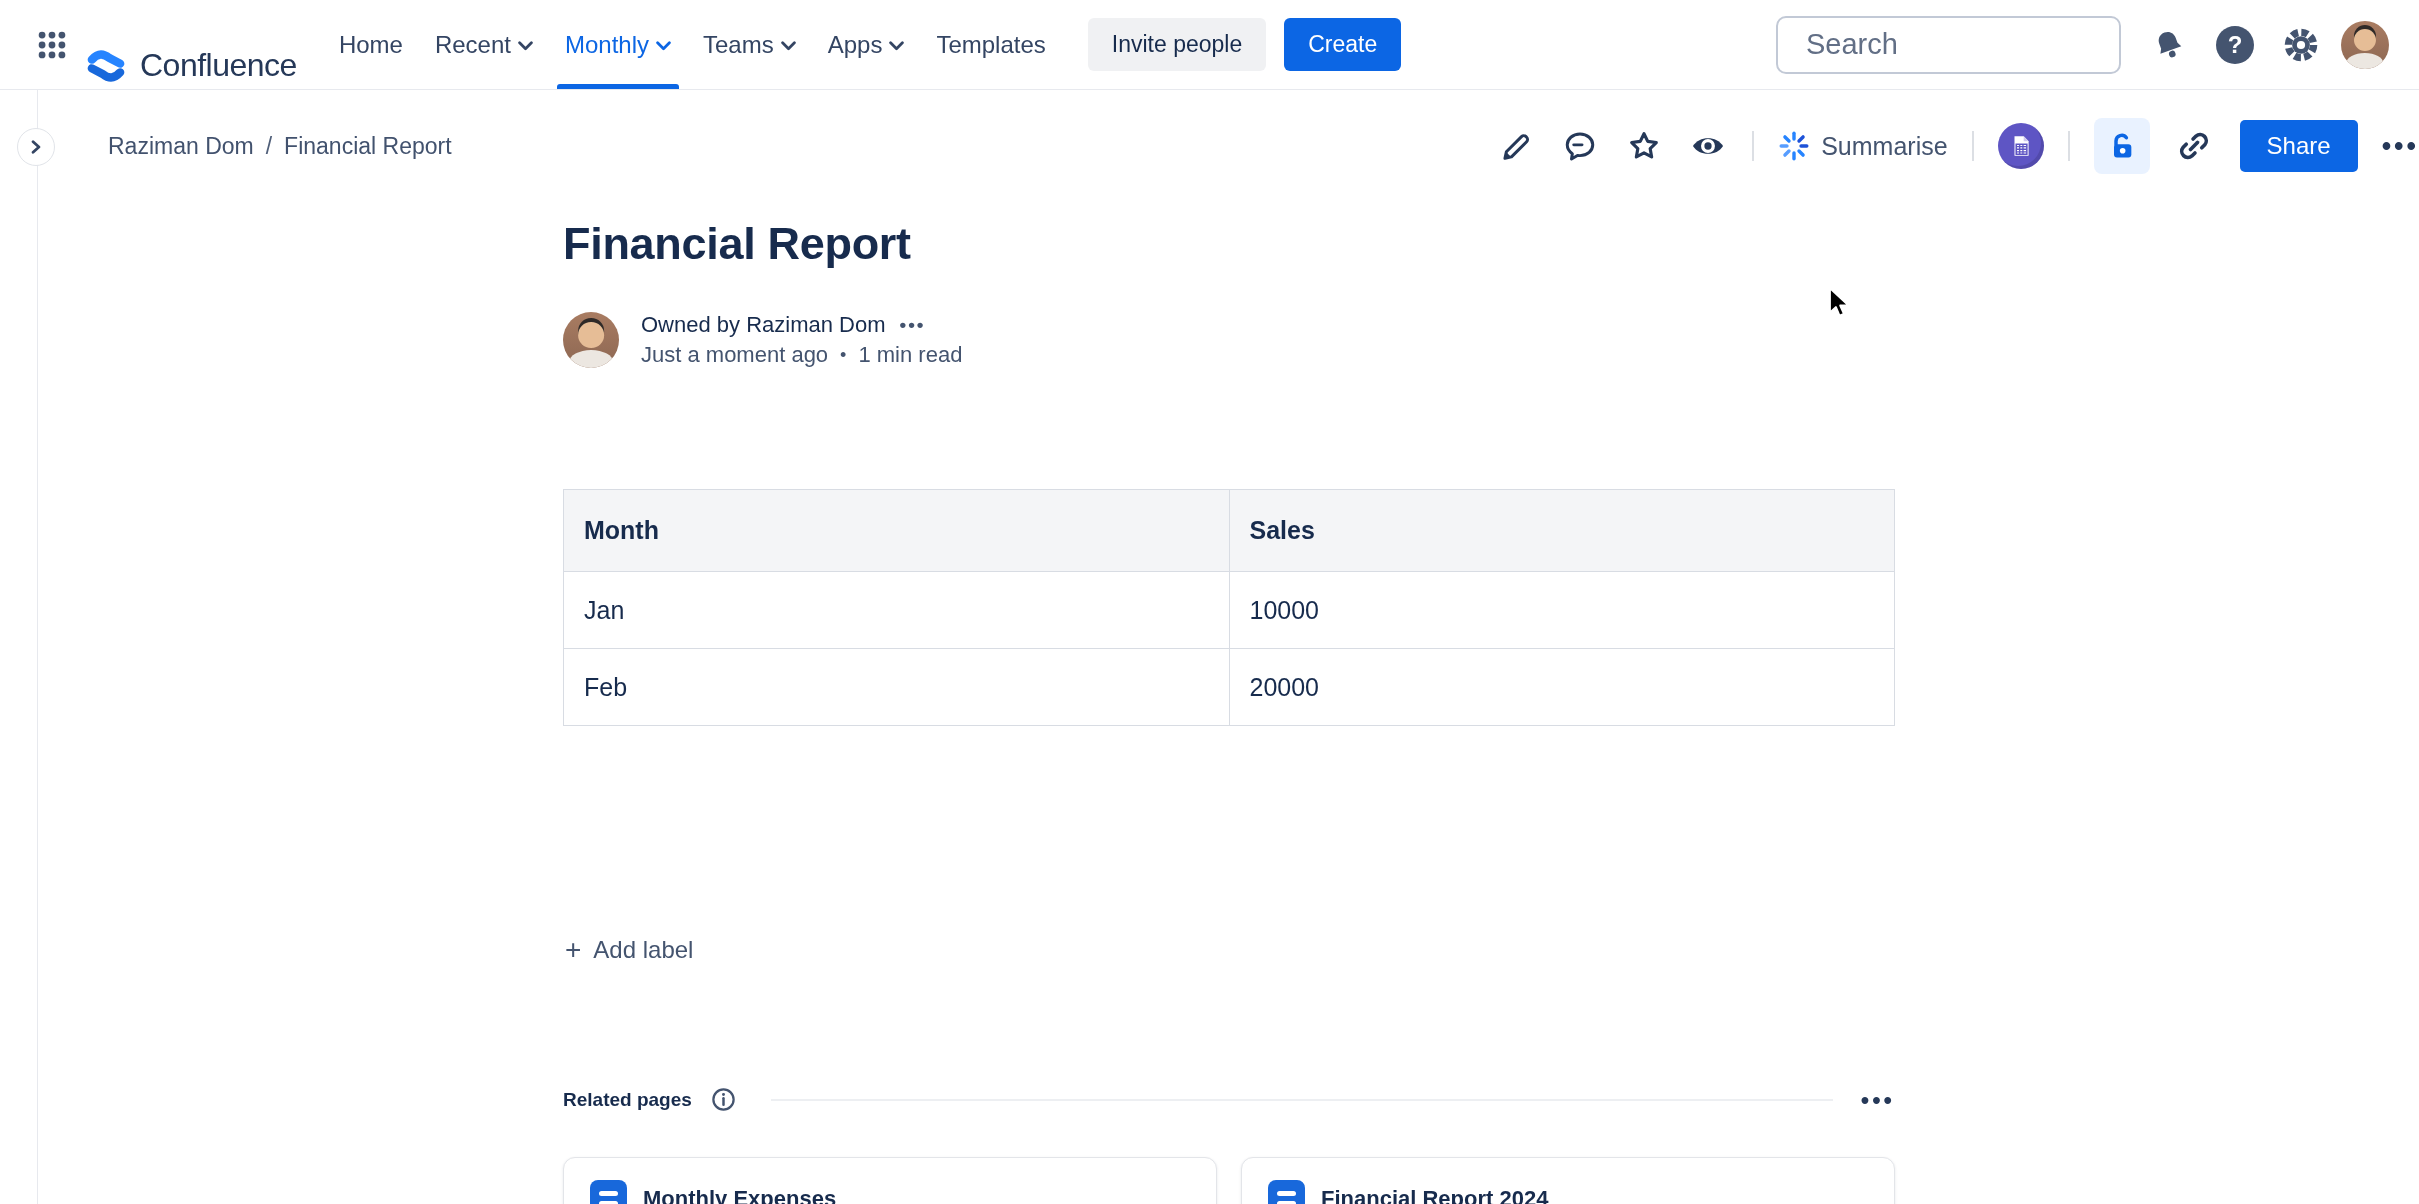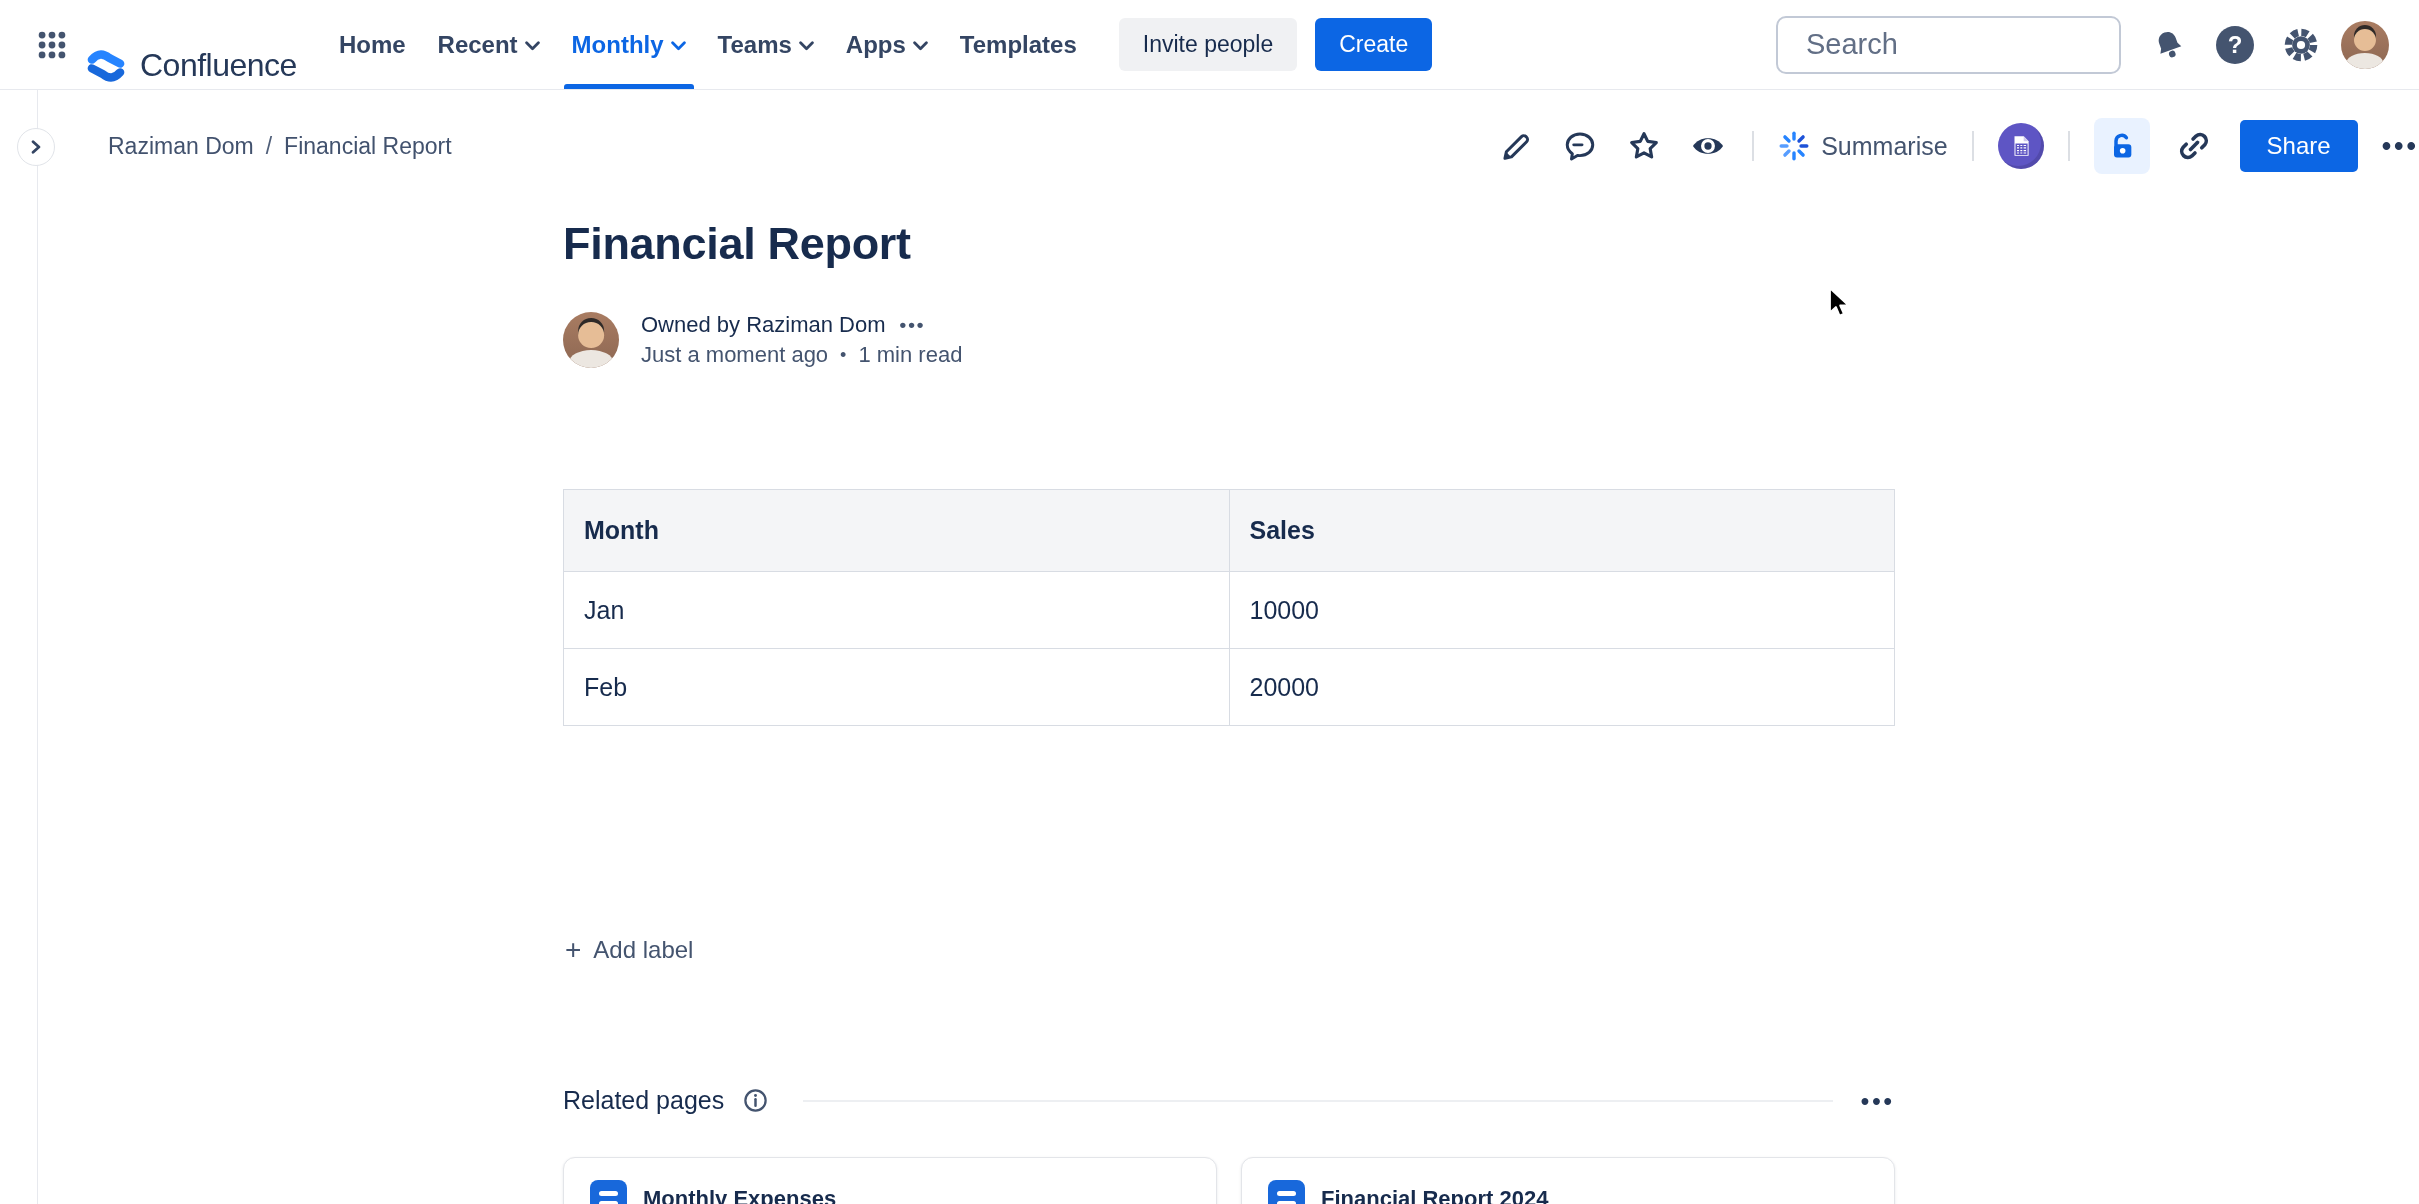--- a/index.html
+++ b/index.html
@@ -17,21 +17,21 @@
     border-bottom:1px solid #E7E9EE; background:#fff; z-index:30;
   }
   .nav-left { display:flex; align-items:center; height:100%; }
   .icon-btn { border:none; background:transparent; cursor:pointer; display:flex; align-items:center; justify-content:center; }
   .appswitcher { width:48px; height:48px; border-radius:6px; }
   .logo { display:flex; align-items:center; gap:14px; margin-left:10px; margin-right:26px; cursor:pointer;margin-top:42px; }
   .logo-text { font-size:32px; font-weight:500; color:#253858; letter-spacing:-0.5px; }
   .nav-items { display:flex; height:100%; align-items:stretch; }
   .nav-item {
     position:relative; display:flex; align-items:center; gap:7px;
-    padding:0 16px; font-size:24px; font-weight:700; color:#344563;
+    padding:0 16px; font-size:24px; font-weight:400; color:#344563;
     background:transparent; border:none; cursor:pointer; white-space:nowrap;
   }
   .nav-item.active { color:#0C66E4; }
   .nav-item.active .underline {
     position:absolute; left:8px; right:8px; bottom:0; height:5px;
     background:#0C66E4; border-radius:3px 3px 0 0;
   }
   .nav-item svg { margin-top:3px; }
   .btn { border:none; cursor:pointer; font-family:inherit; font-size:23px; font-weight:500;
          border-radius:6px; padding:13px 24px; white-space:nowrap; }
@@ -113,21 +113,21 @@
   table.data td { height:77px; background:#fff; }
 
   .add-label {
     position:absolute; top:930px; display:flex; align-items:center; gap:12px;
     background:none; border:none; cursor:pointer; font-family:inherit;
     font-size:24px; font-weight:500; color:#44546F; padding:6px 2px;
   }
   .plus-glyph { font-size:28px; font-weight:400; color:#44546F; line-height:1; }
 
   .related-head { position:absolute; top:1086px; width:1332px; display:flex; align-items:center; }
-  .related-title { font-size:25px; font-weight:400; color:#172B4D; white-space:nowrap; }
+  .related-title { font-size:19px; font-weight:700; color:#172B4D; white-space:nowrap; }
   .info-icon { margin-left:18px; }
   .related-rule { flex:1; height:2px; background:#EDEFF2; margin:0 28px 0 34px; }
   .related-more { font-size:24px; }
 
   .cards { position:absolute; top:1157px; width:1332px; display:flex; gap:24px; }
   .card {
     flex:1; height:170px; border:1px solid #E3E5E9; border-radius:12px; background:#fff;
     box-shadow:0 1px 3px rgba(9,30,66,0.10); padding:22px 26px; cursor:pointer;
     display:flex; align-items:flex-start; gap:16px;
   }

